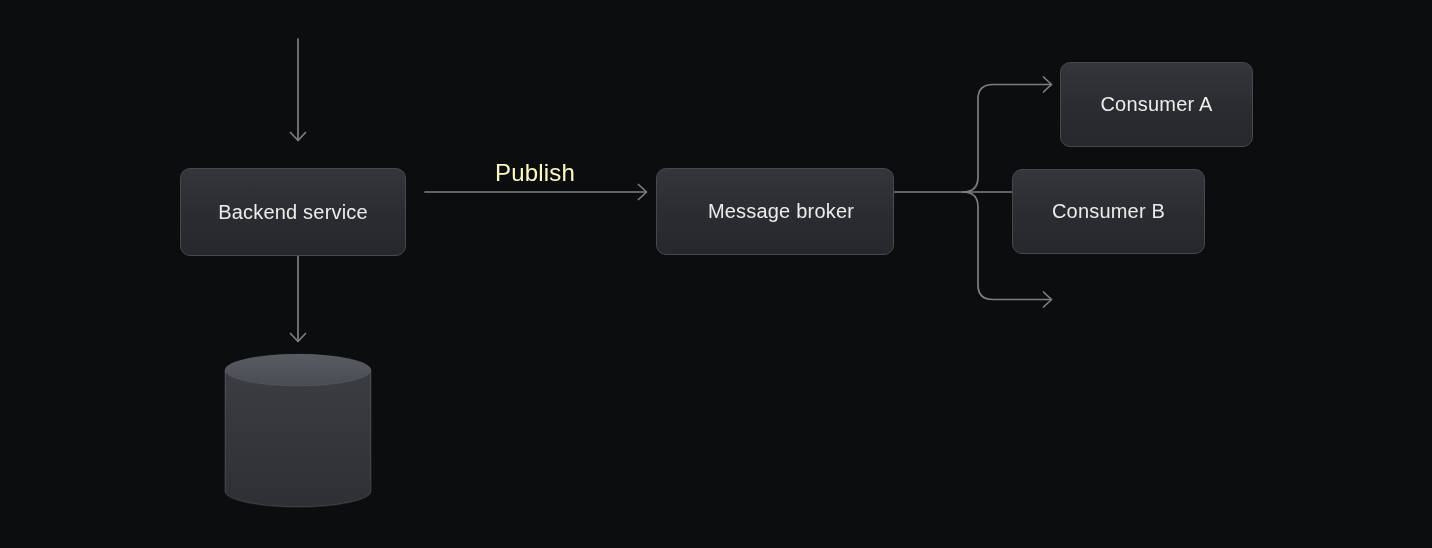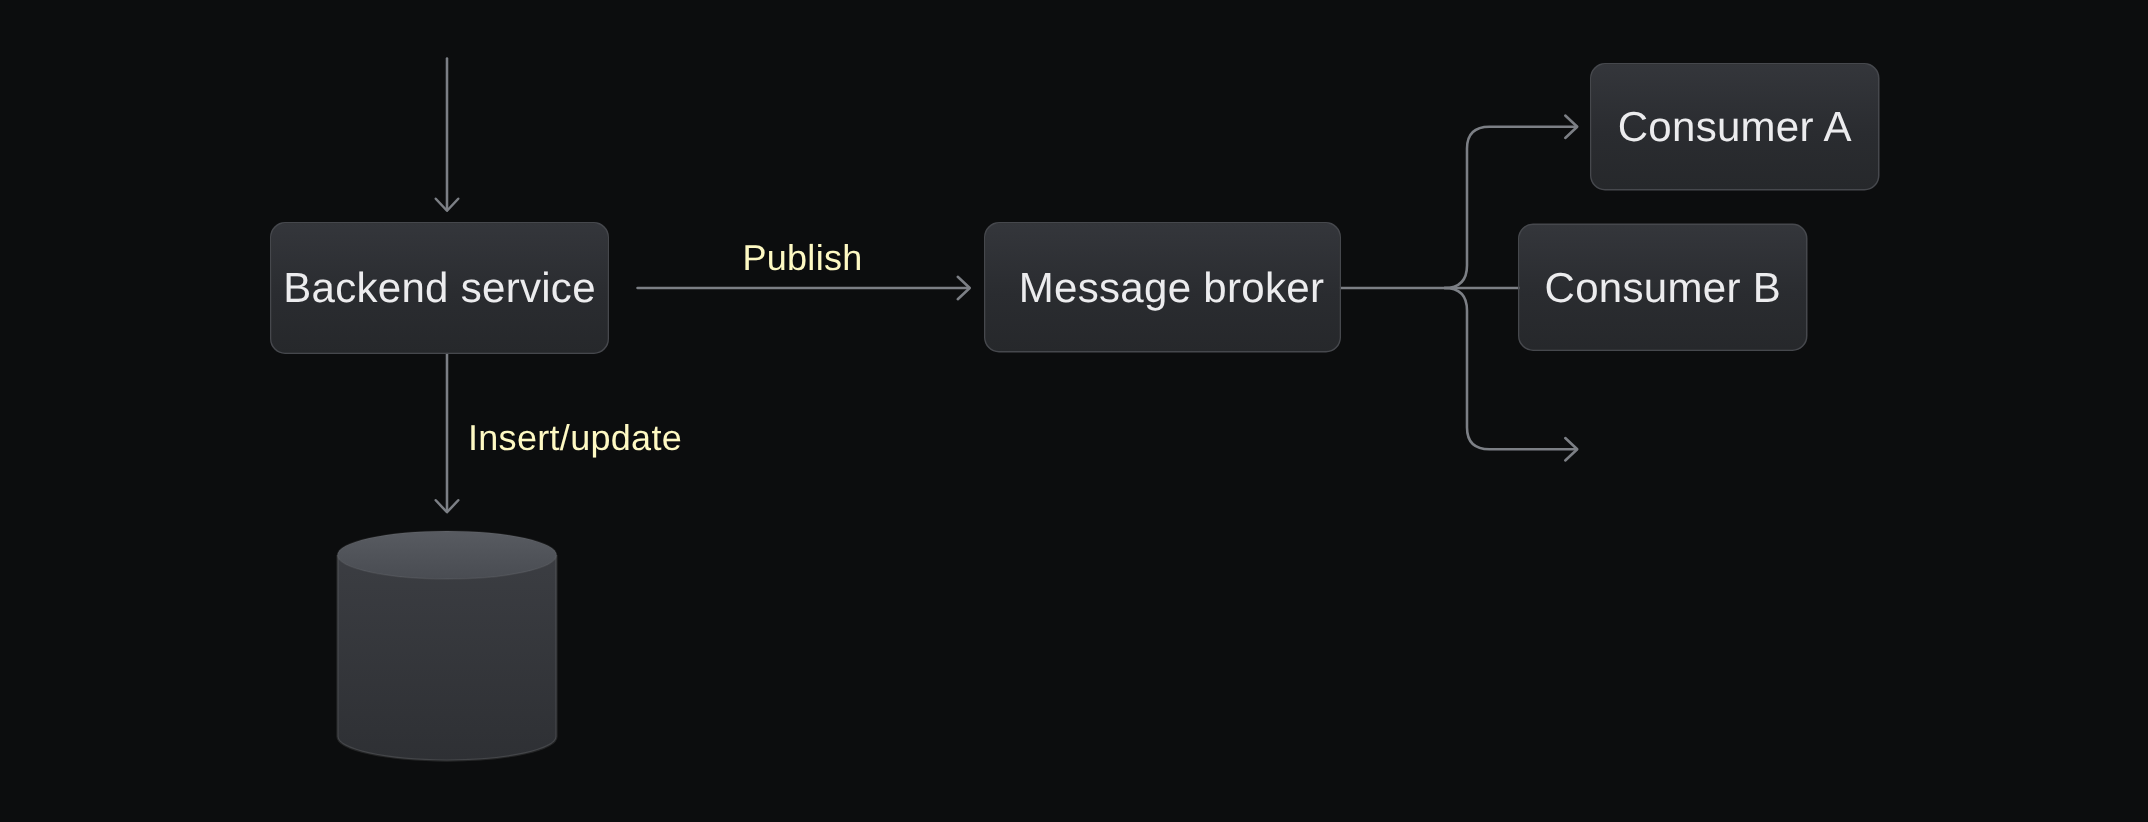--- a/index.html
+++ b/index.html
@@ -25,23 +25,24 @@
   .node {
     position: absolute;
     display: flex;
     align-items: center;
     justify-content: center;
     box-sizing: border-box;
     background: linear-gradient(180deg, #34363b 0%, #2a2c30 55%, #26282b 100%);
     border: 1px solid #46484d;
     border-radius: 10px;
     color: #ececee;
-    font-size: 28px;
+    font-size: 20px;
     letter-spacing: 0.2px;
     white-space: nowrap;
+    margin-top: 20px;
   }
   .node-backend   { left: 180px;  top: 148px; width: 226px; height: 88px; }
   .node-broker    { left: 656px;  top: 148px; width: 238px; height: 87px; padding-left: 12px; }
   .node-consumer-a{ left: 1060px; top: 42px;  width: 193px; height: 85px; }
   .node-consumer-b{ left: 1012px; top: 149px; width: 193px; height: 85px; }
   .node-consumer-c{ left: 1060px; top: 257px; width: 193px; height: 85px; }
   .edge-label {
     position: absolute;
     color: #fef9c3;
     font-size: 24px;
@@ -123,15 +124,14 @@
 
   <div class="node node-broker">Message broker</div>
 
   <div class="node node-consumer-a">Consumer A</div>
 
   <div class="node node-consumer-b">Consumer B</div>
 
 
   <div class="edge-label label-publish">Publish</div>
 
-  <div class="edge-label label-insert-update">Insert/update</div>
 
 </div>
 
 </body></html>

